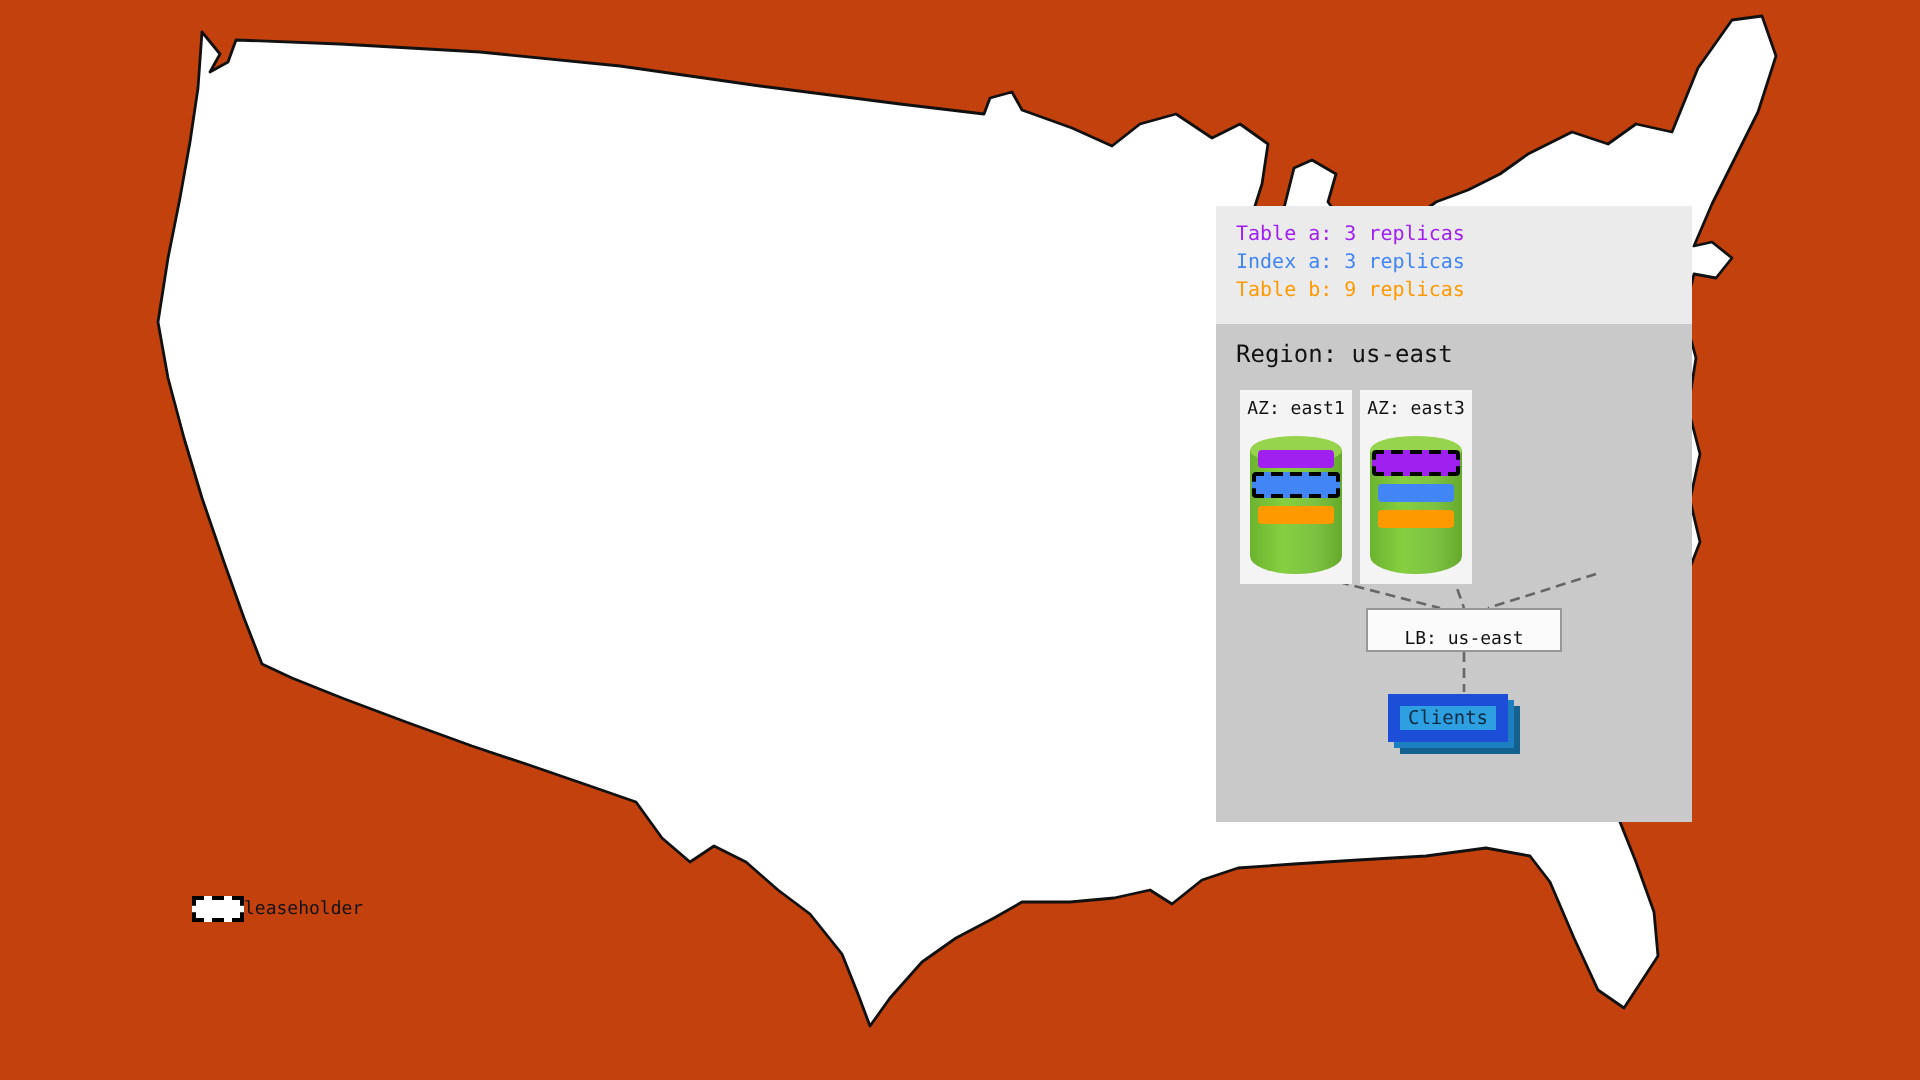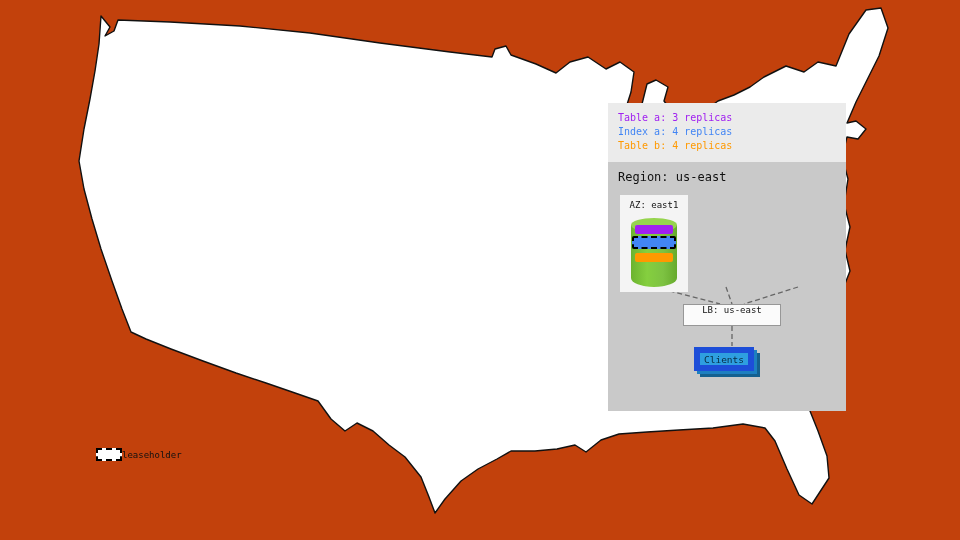--- a/index.html
+++ b/index.html
@@ -26,21 +26,21 @@
   .region-title {
     position:absolute; left:10px; top:8px; font-size:12px; color:#111;text-align:center;
   }
 
   .connectors { position:absolute; left:0; top:0; width:238px; height:249px; z-index:1; }
 
   .az-row {
     position:absolute; left:12px; top:33px; display:flex; gap:4px; z-index:2;
   }
   .az {
-    width:68px; height:97px; background:#f4f4f4;
+    width:56px; height:97px; background:#f4f4f4;
   }
   .az-label { text-align:center; font-size:9px; padding-top:5px; height:11px; }
 
   .cyl {
     position:relative; width:46px; height:62px; margin:14px auto 0;
     background:linear-gradient(90deg,#6cb32f 0%,#85cf3f 35%,#7dc242 70%,#66aa2c 100%);
     border-radius:0 0 23px 23px / 0 0 9px 9px;
   }
   .cyl::before {
     content:""; position:absolute; left:0; right:0; top:-7px; height:14px;
@@ -52,21 +52,21 @@
   }
   .bar.first { margin-top:10px; }
   .bar.leaseholder {
     width:44px; height:13px; margin-top:2px;
     border:2px dashed #000;
   }
 
   .lb-box {
     position:absolute; left:75px; top:142px; width:98px; height:22px; z-index:2;
     box-sizing:border-box; background:#fbfbfb; border:1px solid #979797;
-    display:flex; align-items:flex-start; justify-content:center; font-size:9px;
+    display:flex; align-items:flex-end; justify-content:center; font-size:9px;
   }
   .clients-box {
     position:absolute; left:86px; top:185px; width:60px; height:24px; z-index:2;
     box-sizing:border-box; background:#2e9fe0; border:6px solid #1d4ed8;
     box-shadow:3px 3px 0 #1d7fc0, 6px 6px 0 #14608f;
     display:flex; align-items:center; justify-content:center;
     font-size:9.5px; color:#072c44;
   }
 
   
@@ -103,22 +103,22 @@
          L 497 459 L 478 469 L 461 481 L 445 499 L 435 513
          L 429 497 L 421 477 L 405 457 L 389 445 L 373 431 L 357 423 L 345 431 L 331 419
          L 318 401 L 295 393 L 266 383 L 236 373 L 203 361 L 171 349 L 146 339 L 131 332
          L 122 309 L 112 281 L 101 249 L 92 219 L 84 189 L 79 161 L 84 129 L 90 99 L 95 71 L 99 44 Z"></path>
   </svg>
 
   <div class="panel">
 
     <div class="legend">
       <div class="legend-line" style="color: rgb(160, 32, 240);">Table a: 3 replicas</div>
-      <div class="legend-line" style="color: rgb(66, 133, 244);">Index a: 4 replicas</div>
-      <div class="legend-line" style="color: rgb(255, 153, 0);">Table b: 4 replicas</div>
+      <div class="legend-line" style="color: rgb(66, 133, 244);">Index a: 3 replicas</div>
+      <div class="legend-line" style="color: rgb(255, 153, 0);">Table b: 9 replicas</div>
     </div>
 
     <div class="region">
       <div class="region-title">Region: us-east</div>
 
       <svg class="connectors" viewBox="0 0 238 249">
         <line x1="46" y1="125" x2="112" y2="142" stroke="#666" stroke-width="1.3" stroke-dasharray="5 3"></line>
         <line x1="118" y1="125" x2="124" y2="142" stroke="#666" stroke-width="1.3" stroke-dasharray="5 3"></line>
         <line x1="190" y1="125" x2="136" y2="142" stroke="#666" stroke-width="1.3" stroke-dasharray="5 3"></line>
         <line x1="124" y1="164" x2="124" y2="184" stroke="#666" stroke-width="1.3" stroke-dasharray="5 3"></line>
@@ -129,20 +129,28 @@
         <div class="az">
           <div class="az-label">AZ: east1</div>
           <div class="cyl">
             <div class="bar first" style="background: rgb(160, 32, 240);"></div>
             <div class="bar leaseholder" style="background: rgb(66, 133, 244);"></div>
             <div class="bar" style="background: rgb(255, 153, 0);"></div>
           </div>
         </div>
 
 
+        <div class="az">
+          <div class="az-label">AZ: east3</div>
+          <div class="cyl">
+            <div class="bar first leaseholder" style="background: rgb(160, 32, 240);"></div>
+            <div class="bar" style="background: rgb(66, 133, 244);"></div>
+            <div class="bar" style="background: rgb(255, 153, 0);"></div>
+          </div>
+        </div>
 
       </div>
 
       <div class="lb-box">
         <span>LB: us-east</span>
       </div>
 
       <div class="clients-box">
         <span>Clients</span>
       </div>

